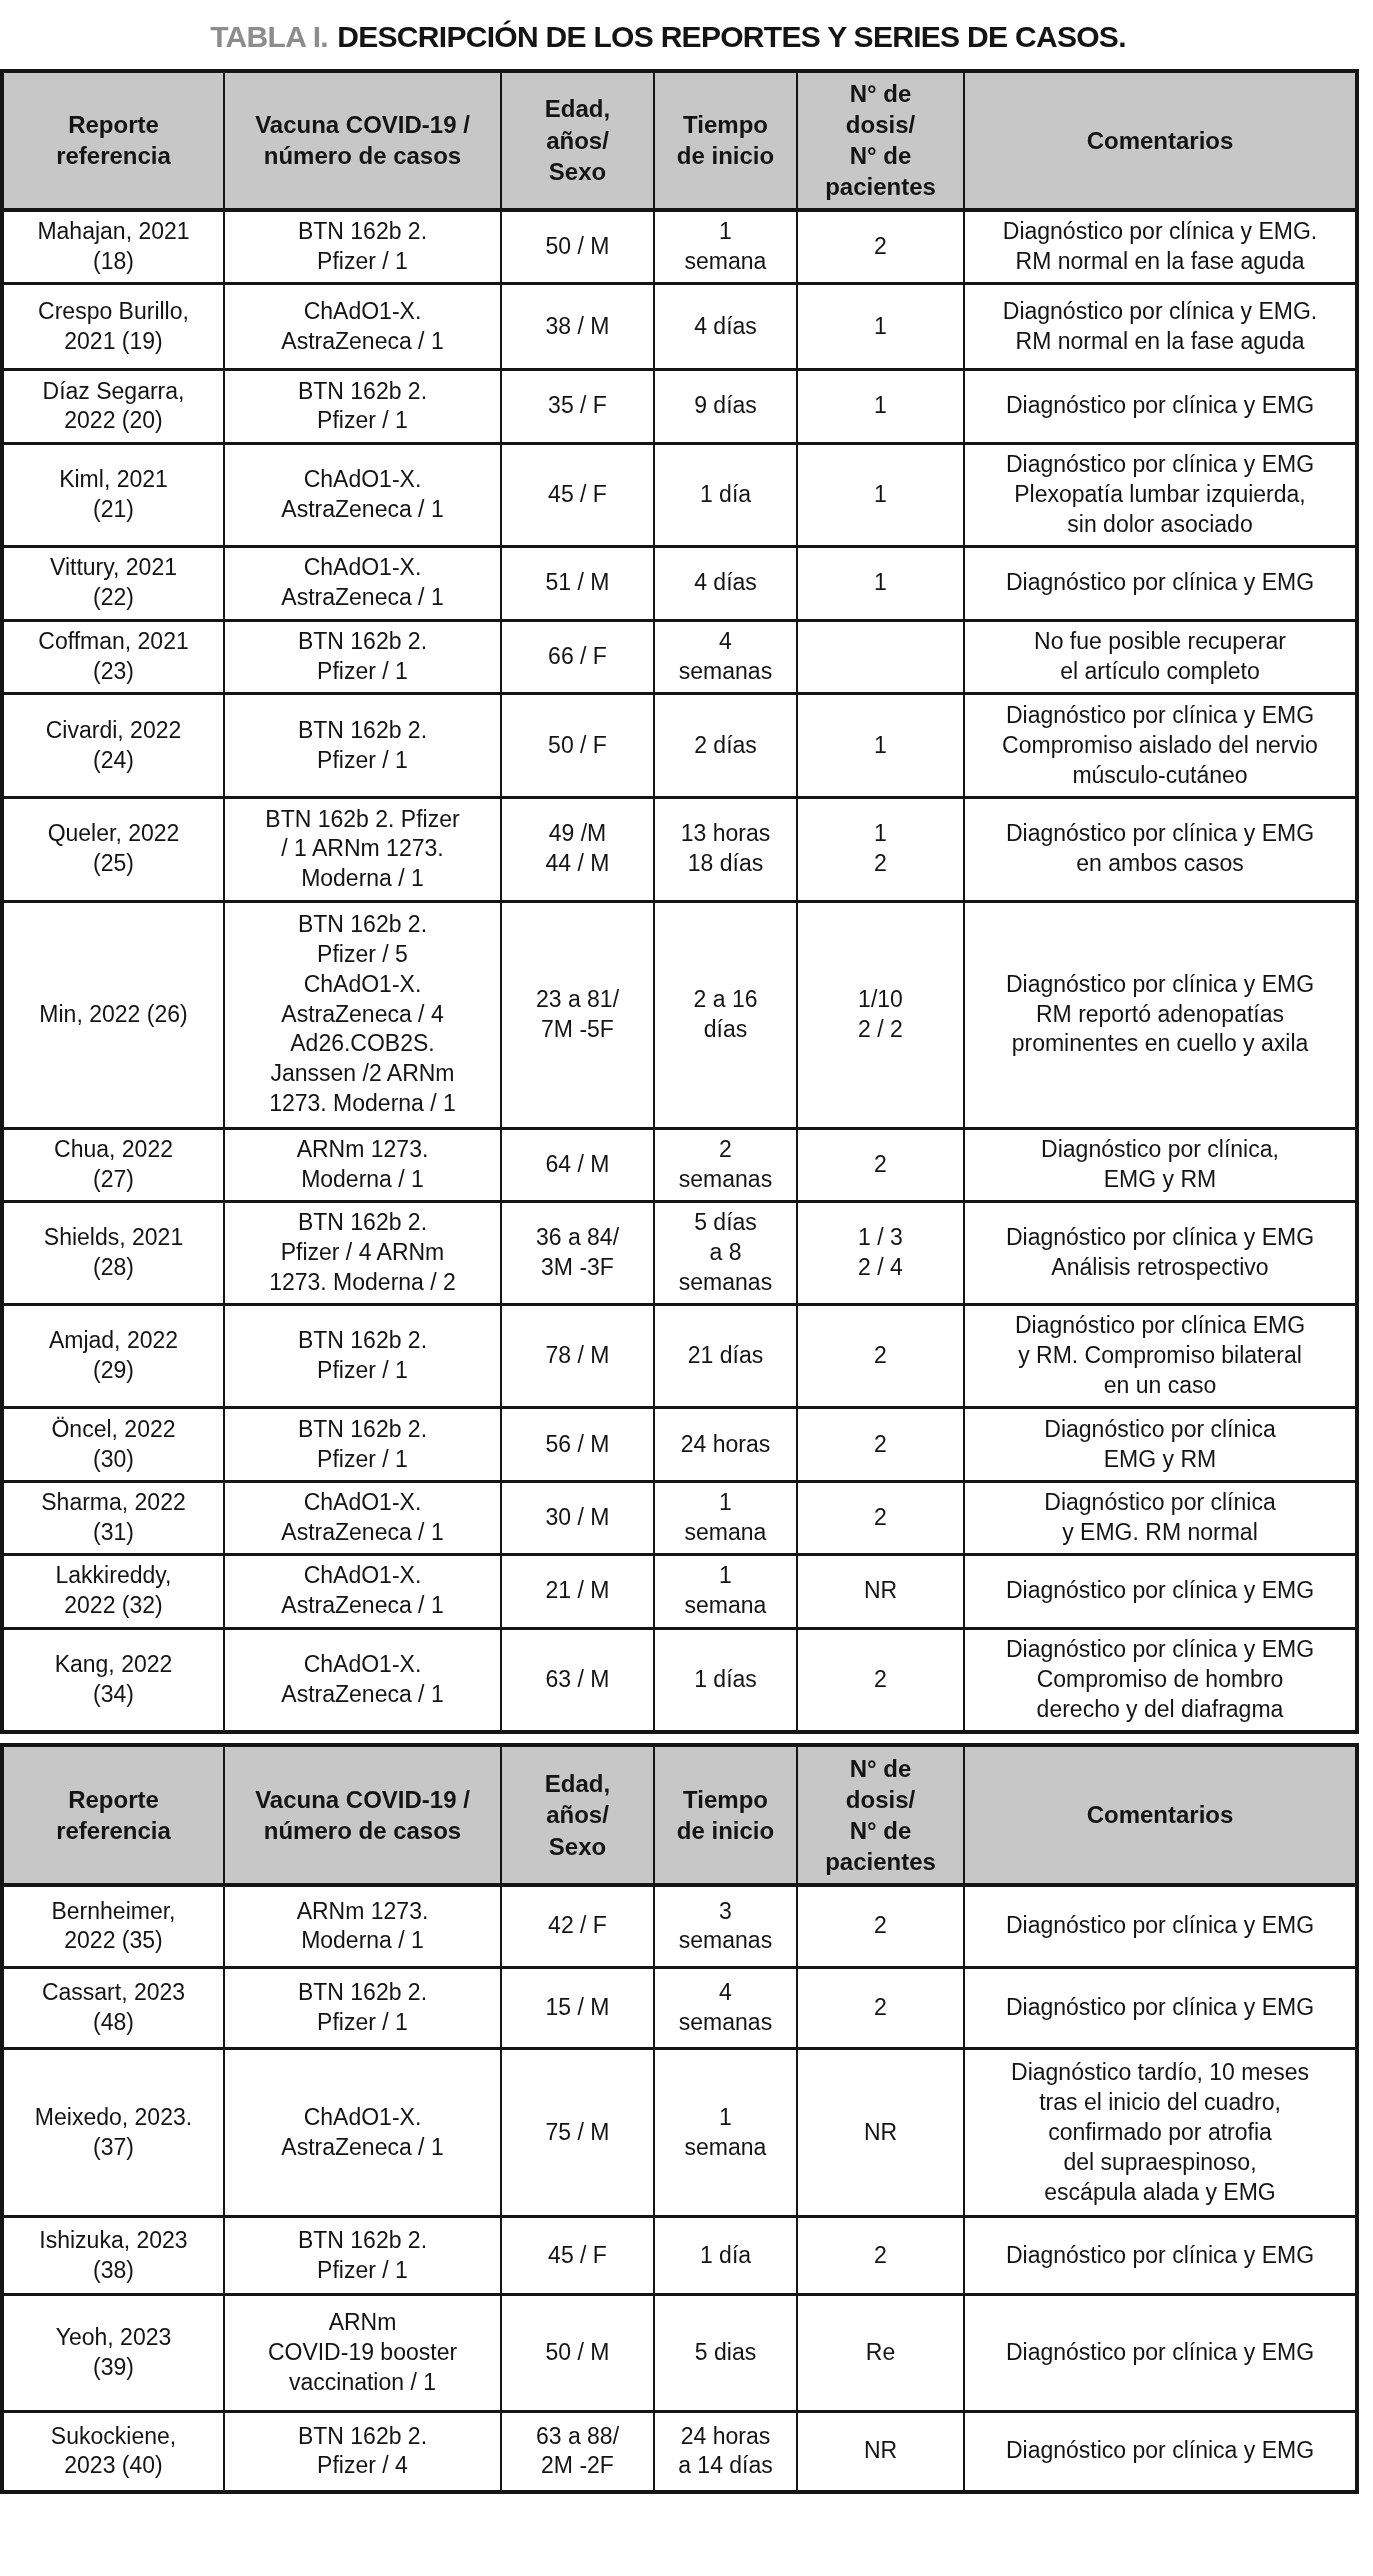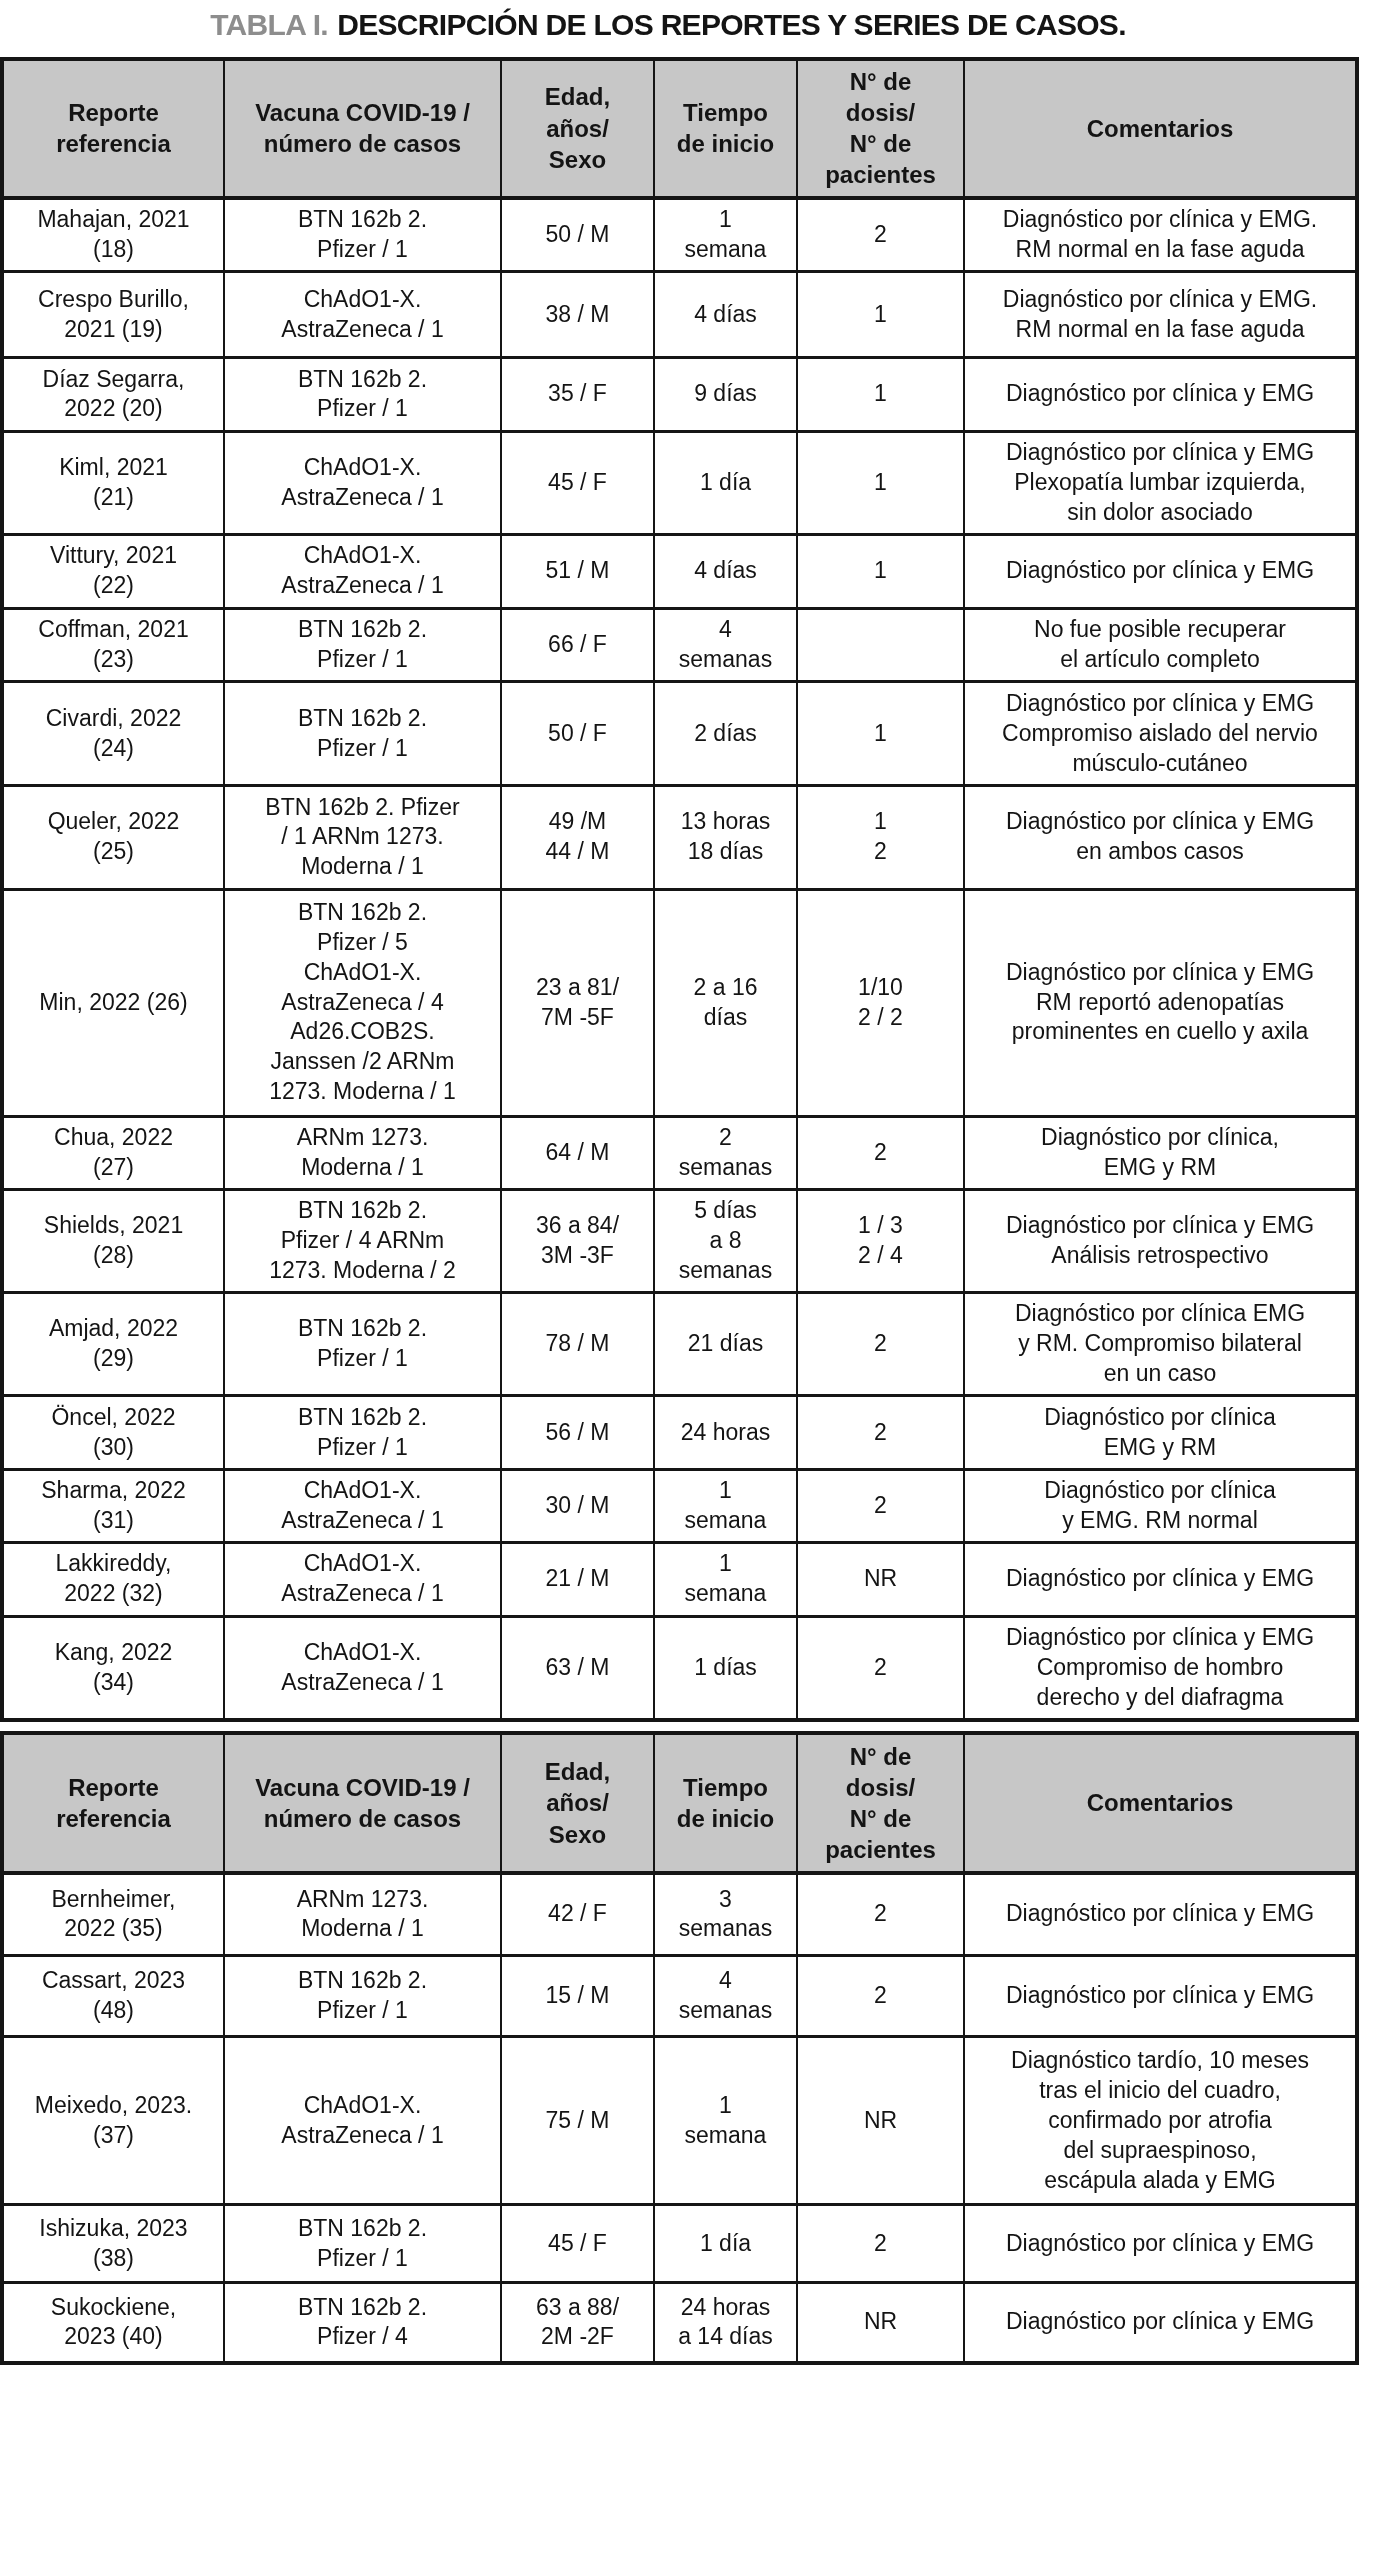--- a/index.html
+++ b/index.html
@@ -4,21 +4,21 @@
 <style>
   html,body { margin:0; padding:0; background:#ffffff; }
   .page {
     position:relative;
     width:1336px;
     min-height:2576px;
     background:#ffffff;
     font-family:"Liberation Sans", sans-serif;
     color:#141414;
     box-sizing:border-box;
-    padding-top:8px;
+    padding-top:20px;
   }
   .title {
     text-align:center;
     font-size:30px;
     font-weight:bold;
     letter-spacing:-0.7px;
     margin-bottom:14.5px;
     white-space:nowrap;
   }
   .title .prefix { color:#8d8d8d; margin-right:9.3px; }
@@ -363,20 +363,31 @@
       <tr style="height:78px">
         <td>Ishizuka, 2023
 (38)</td>
         <td>BTN 162b 2.
 Pfizer / 1</td>
         <td>45 / F</td>
         <td>1 día</td>
         <td>2</td>
         <td>Diagnóstico por clínica y EMG</td>
       </tr>
+      <tr style="height:117px">
+        <td>Yeoh, 2023
+(39)</td>
+        <td>ARNm
+COVID-19 booster
+vaccination / 1</td>
+        <td>50 / M</td>
+        <td>5 dias</td>
+        <td>Re</td>
+        <td>Diagnóstico por clínica y EMG</td>
+      </tr>
       <tr style="height:80px">
         <td>Sukockiene,
 2023 (40)</td>
         <td>BTN 162b 2.
 Pfizer / 4</td>
         <td>63 a 88/
 2M -2F</td>
         <td>24 horas
 a 14 días</td>
         <td>NR</td>

